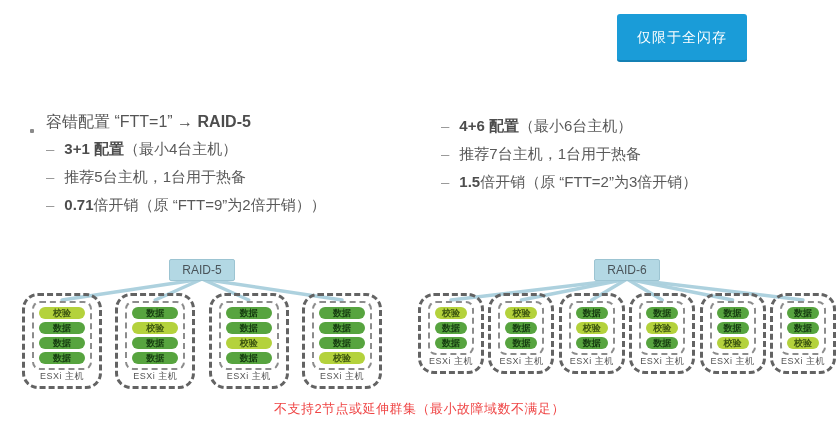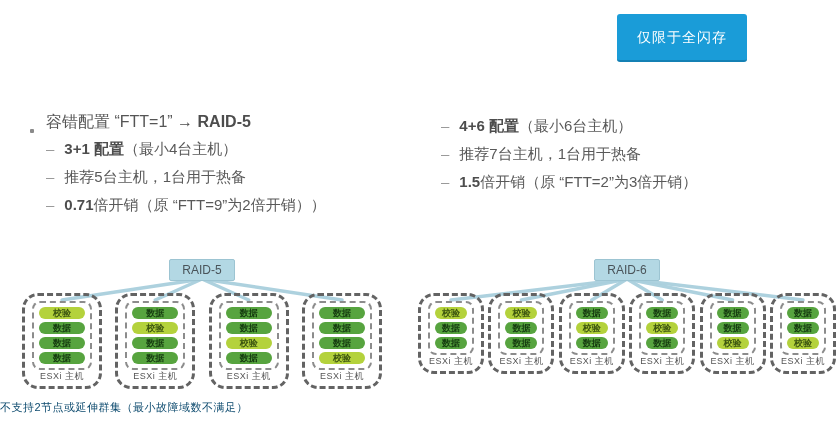--- a/index.html
+++ b/index.html
@@ -62,22 +62,22 @@
   .blk{
     height:12px;line-height:12px;font-size:9px;font-weight:700;
     border-radius:6px;margin-bottom:3px;overflow:hidden;
   }
   .blk:last-child{margin-bottom:0;}
   .blk.data{background:var(--data-block);color:#163d10;}
   .blk.parity{background:var(--parity-block);color:#3c5510;}
   .host-label{font-size:9px;color:#555;margin-top:0;letter-spacing:.5px;}
   
   .footnote{
-    position:absolute;left:0;top:400px;width:100%;
-    font-size:11px;color:#0c4a6e;letter-spacing:.5px;
+    position:absolute;left:0;top:400px;width:100%;text-align:center;
+    font-size:13px;color:#ef4444;letter-spacing:.5px;
   }
 </style>
 </head>
 <body>
 
 <div class="slide">
 
   <div class="badge">仅限于全闪存</div>
 
 

